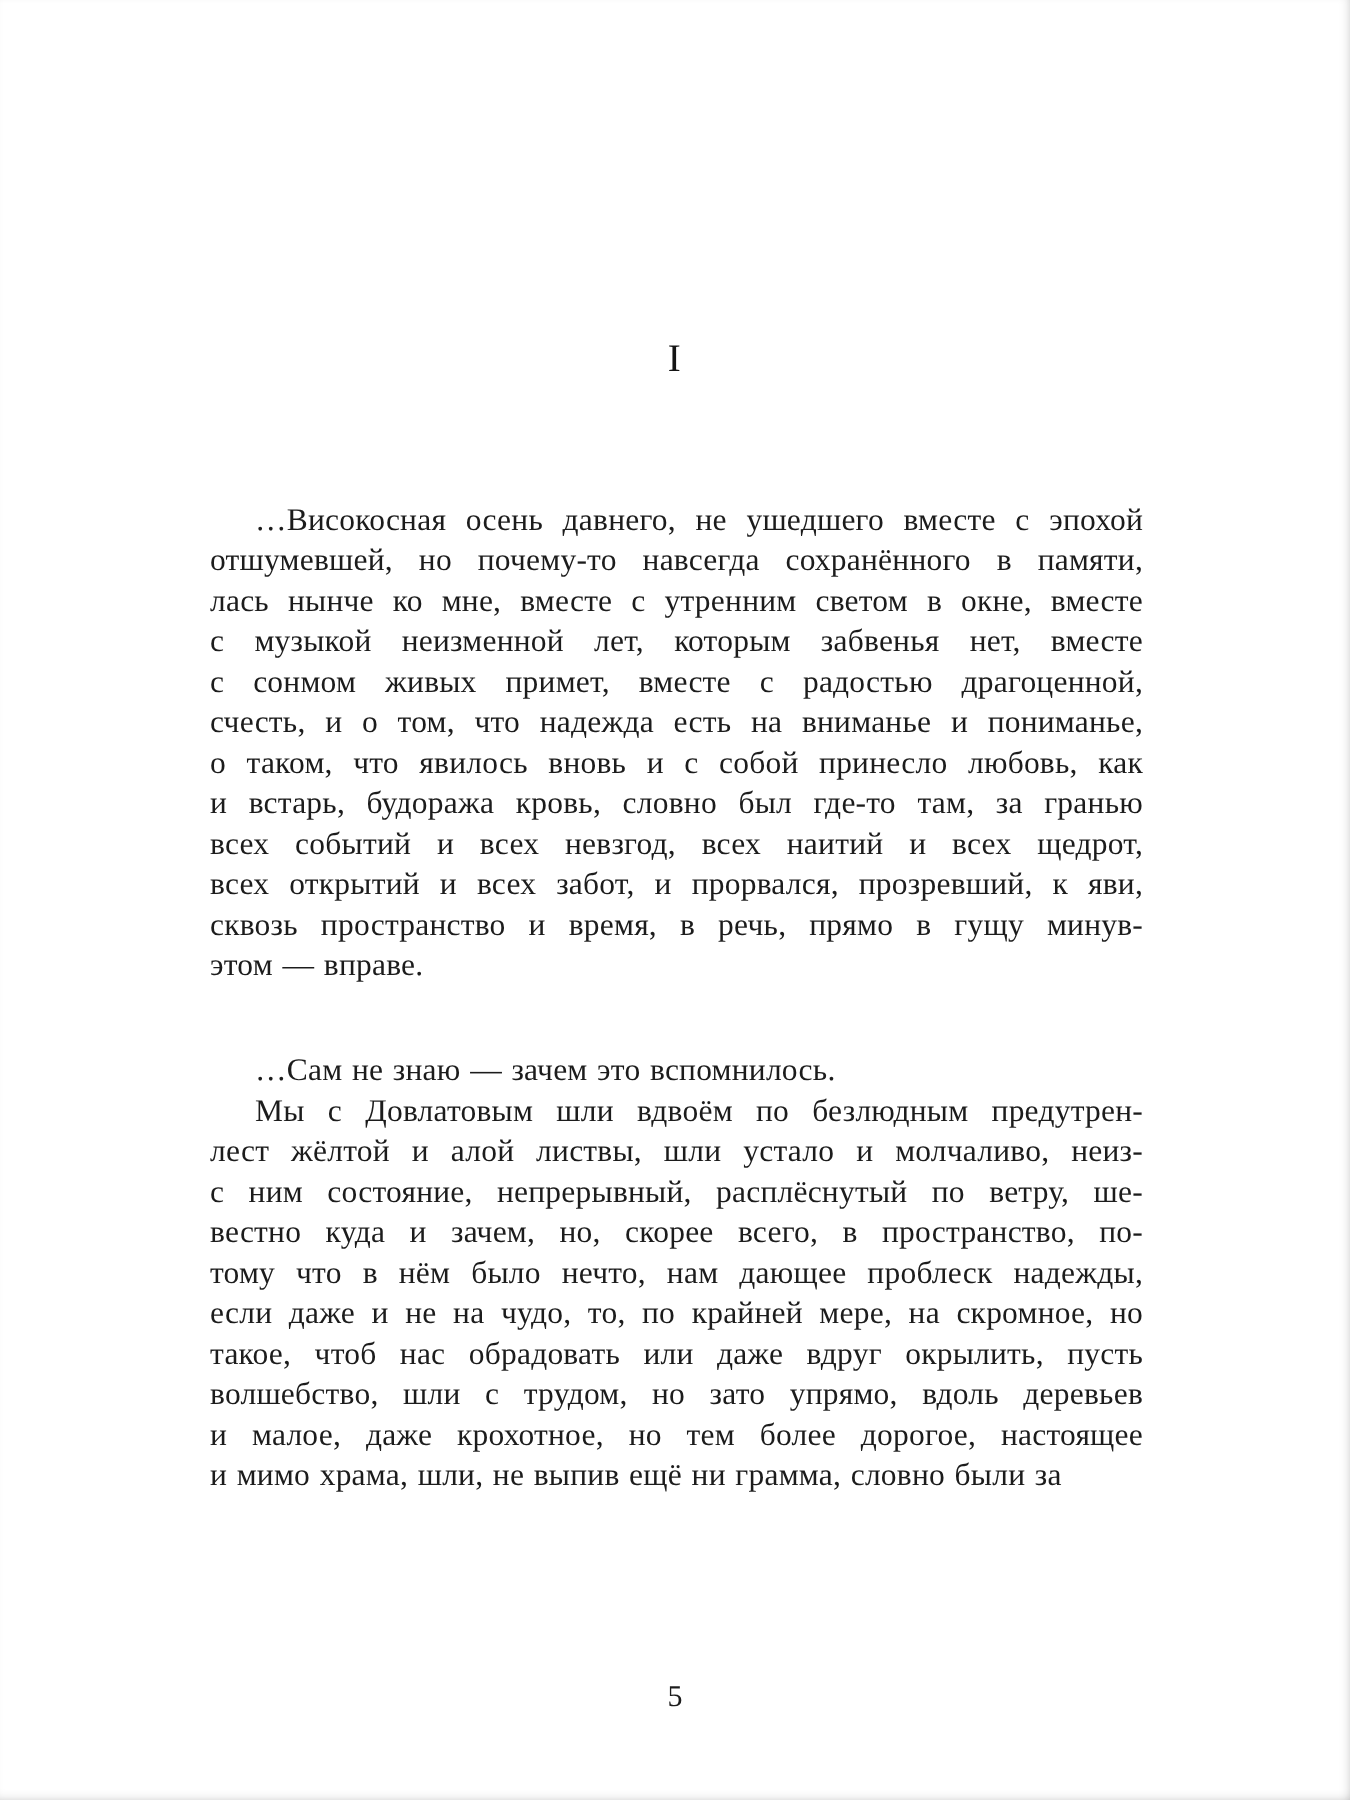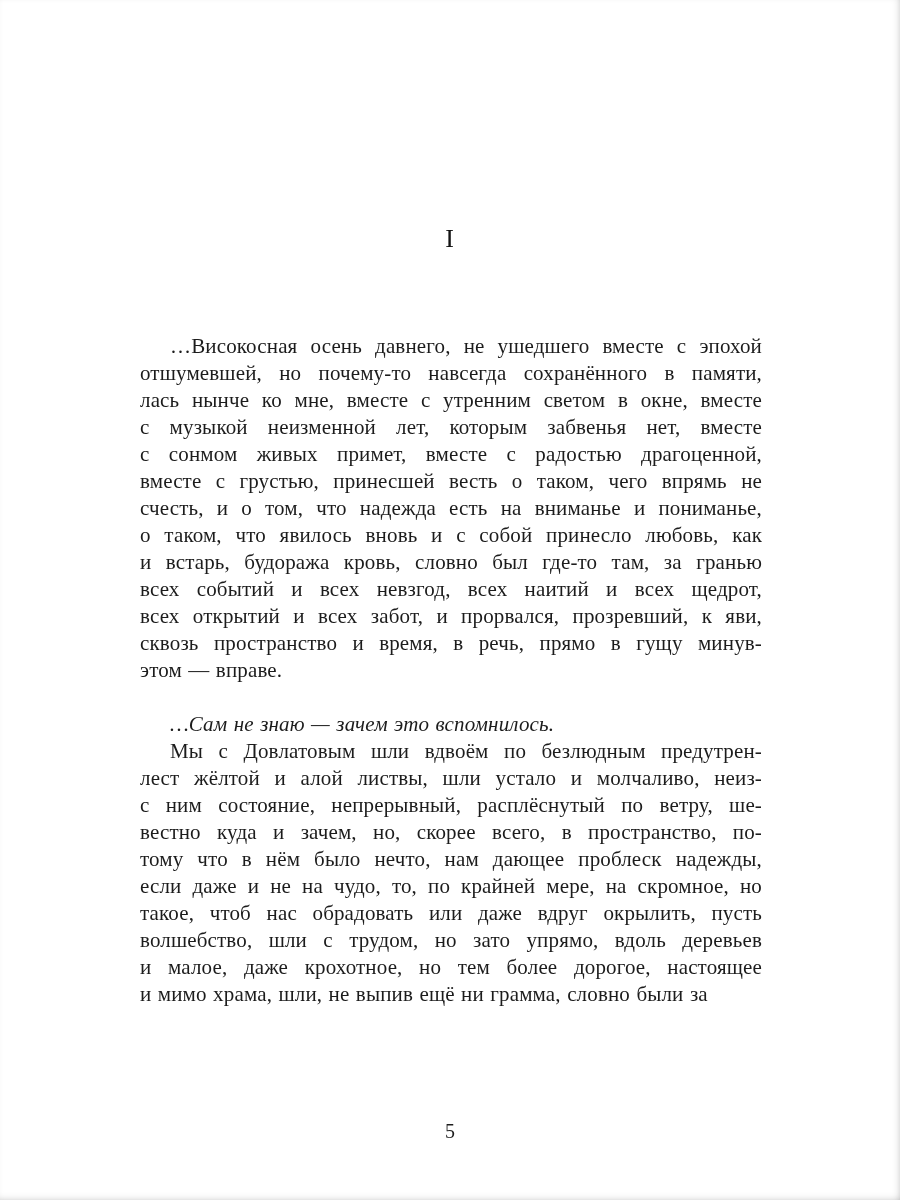--- a/index.html
+++ b/index.html
@@ -41,22 +41,21 @@
     width: 622px;
     font-size: 21px;
     line-height: 27px;
     letter-spacing: 0.15px;
     word-spacing: 1px;
   }
   .paragraph {
     margin: 0;
   }
   .paragraph.space-before {
-    margin-top: 27px;
-    font-style: italic;
+    margin-top: 43px;
   }
   .line {
     text-align: justify;
     text-align-last: justify;
     white-space: normal;
   }
   .line.first {
     text-indent: 30px;
   }
   .line.last {
@@ -79,21 +78,20 @@
 <div class="page">
   <div class="chapter-heading">I</div>
 
   <div class="text-block">
       <div class="paragraph">
         <div class="line first">…Високосная осень давнего, не ушедшего вместе с эпохой</div>
         <div class="line">отшумевшей, но почему-то навсегда сохранённого в памяти,</div>
         <div class="line">лась нынче ко мне, вместе с утренним светом в окне, вместе</div>
         <div class="line">с музыкой неизменной лет, которым забвенья нет, вместе</div>
         <div class="line">с сонмом живых примет, вместе с радостью драгоценной,</div>
-        <div class="line">вместе с грустью, принесшей весть о таком, чего впрямь не</div>
         <div class="line">счесть, и о том, что надежда есть на вниманье и пониманье,</div>
         <div class="line">о таком, что явилось вновь и с собой принесло любовь, как</div>
         <div class="line">и встарь, будоража кровь, словно был где-то там, за гранью</div>
         <div class="line">всех событий и всех невзгод, всех наитий и всех щедрот,</div>
         <div class="line">всех открытий и всех забот, и прорвался, прозревший, к яви,</div>
         <div class="line">сквозь пространство и время, в речь, прямо в гущу минув-</div>
         <div class="line last">этом — вправе.</div>
       </div>
       <div class="paragraph space-before">
         <div class="line first last">…Сам не знаю — зачем это вспомнилось.</div>

